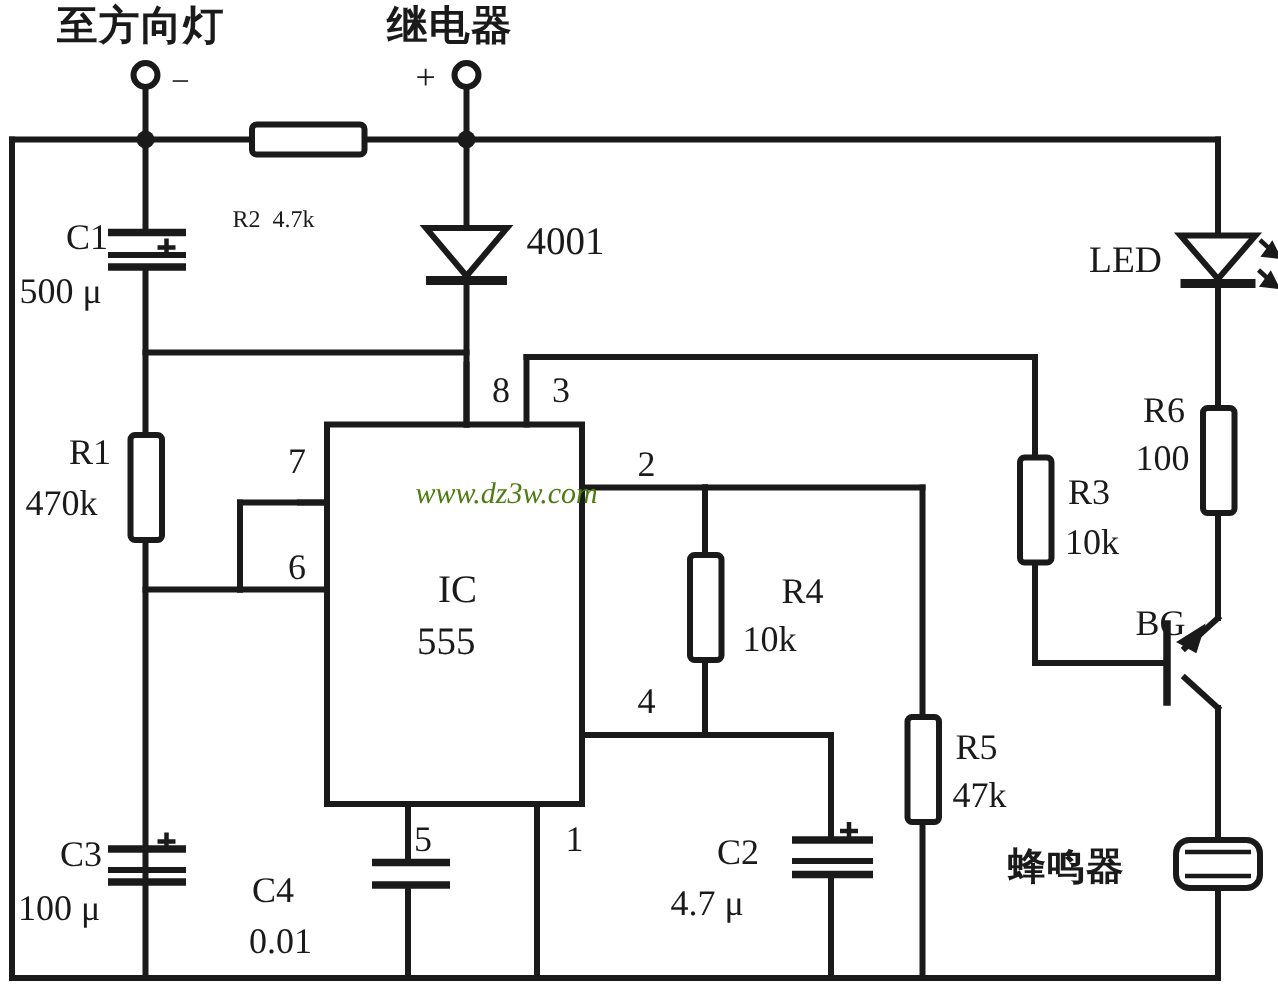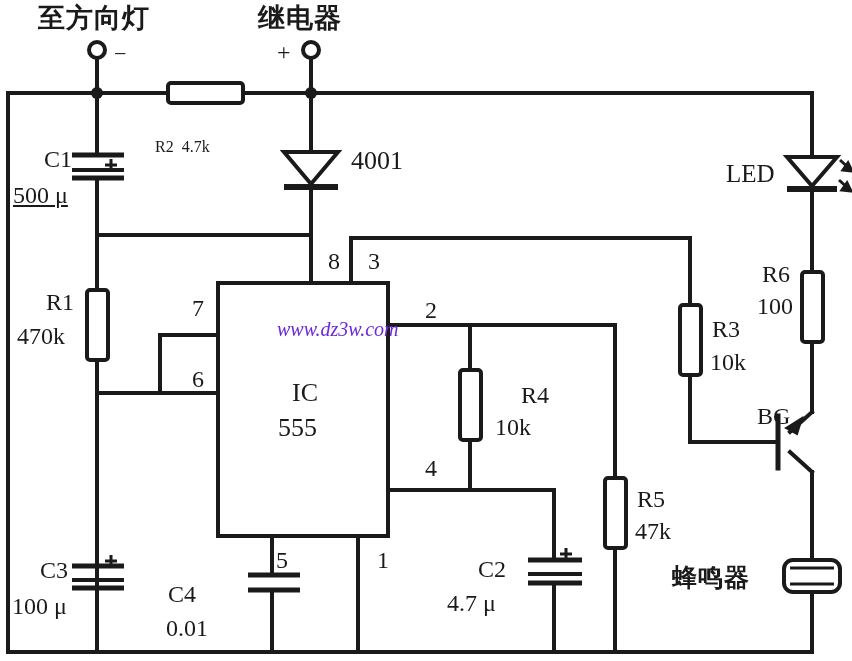--- a/index.html
+++ b/index.html
@@ -30,21 +30,21 @@
     white-space: pre;
     font-family: "Liberation Serif", "DejaVu Serif", serif;
   }
   .cjk {
     font-family: "DejaVu Sans", "Liberation Sans", sans-serif;
     font-weight: 700;
     letter-spacing: 1px;
   }
   .watermark {
     position: absolute;
-    color: #6d28d9;
+    color: #4d7c0f;
     font-style: italic;
     font-family: "Liberation Serif", "DejaVu Serif", serif;
     white-space: nowrap;
   }
 </style>
 </head>
 <body>
 
 <div id="canvas">
 
@@ -173,21 +173,21 @@
     </g>
   </svg>
 
   <div id="labels">
       <div class="lbl cjk" style="left: 38px; top: 4px; font-size: 27px;">至方向灯</div>
       <div class="lbl cjk" style="left: 258px; top: 4px; font-size: 27px;">继电器</div>
       <div class="lbl" style="left: 114px; top: 42px; font-size: 22px;">−</div>
       <div class="lbl" style="left: 277px; top: 40px; font-size: 24px;">+</div>
       <div class="lbl" style="left: 155px; top: 116px; font-size: 16px; margin-top: 23px;">R2  4.7k</div>
       <div class="lbl" style="left: 44px; top: 147px; font-size: 24px;">C1</div>
-      <div class="lbl" style="left: 13px; top: 183px; font-size: 24px; text-decoration: underline;">500 μ</div>
+      <div class="lbl" style="left: 13px; top: 183px; font-size: 24px;">500 μ</div>
       <div class="lbl" style="left: 351px; top: 147px; font-size: 26px;">4001</div>
       <div class="lbl" style="left: 726px; top: 161px; font-size: 25px;">LED</div>
       <div class="lbl" style="left: 762px; top: 262px; font-size: 24px;">R6</div>
       <div class="lbl" style="left: 757px; top: 294px; font-size: 24px;">100</div>
       <div class="lbl" style="left: 46px; top: 290px; font-size: 24px;">R1</div>
       <div class="lbl" style="left: 17px; top: 324px; font-size: 24px;">470k</div>
       <div class="lbl" style="left: 712px; top: 317px; font-size: 24px; font-family: Liberation Serif, serif;">R3</div>
       <div class="lbl" style="left: 710px; top: 350px; font-size: 24px;">10k</div>
       <div class="lbl" style="left: 497px; top: 383px; font-size: 24px; margin-left: 24px;">R4</div>
       <div class="lbl" style="left: 495px; top: 415px; font-size: 24px;">10k</div>

